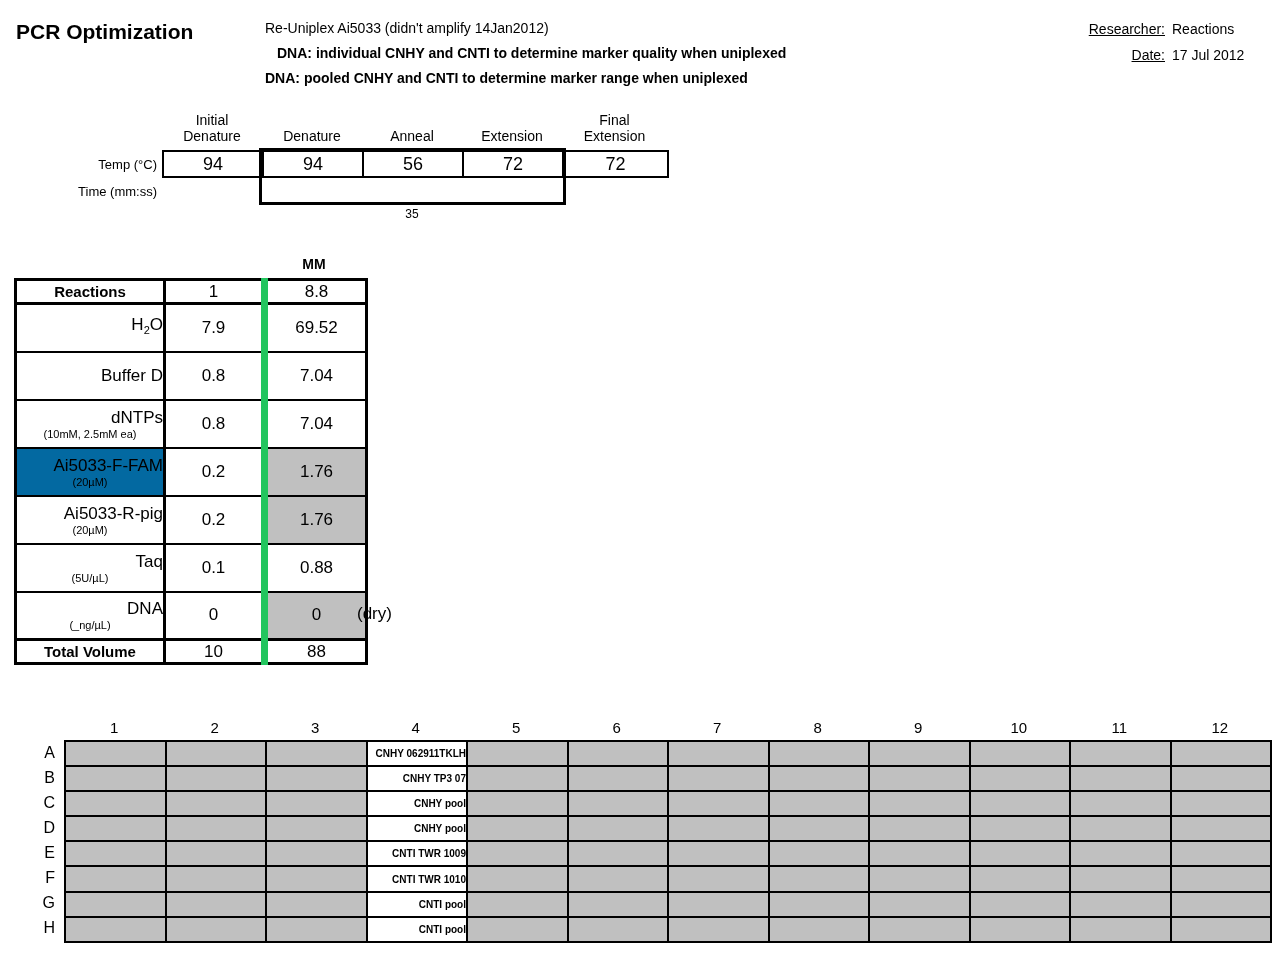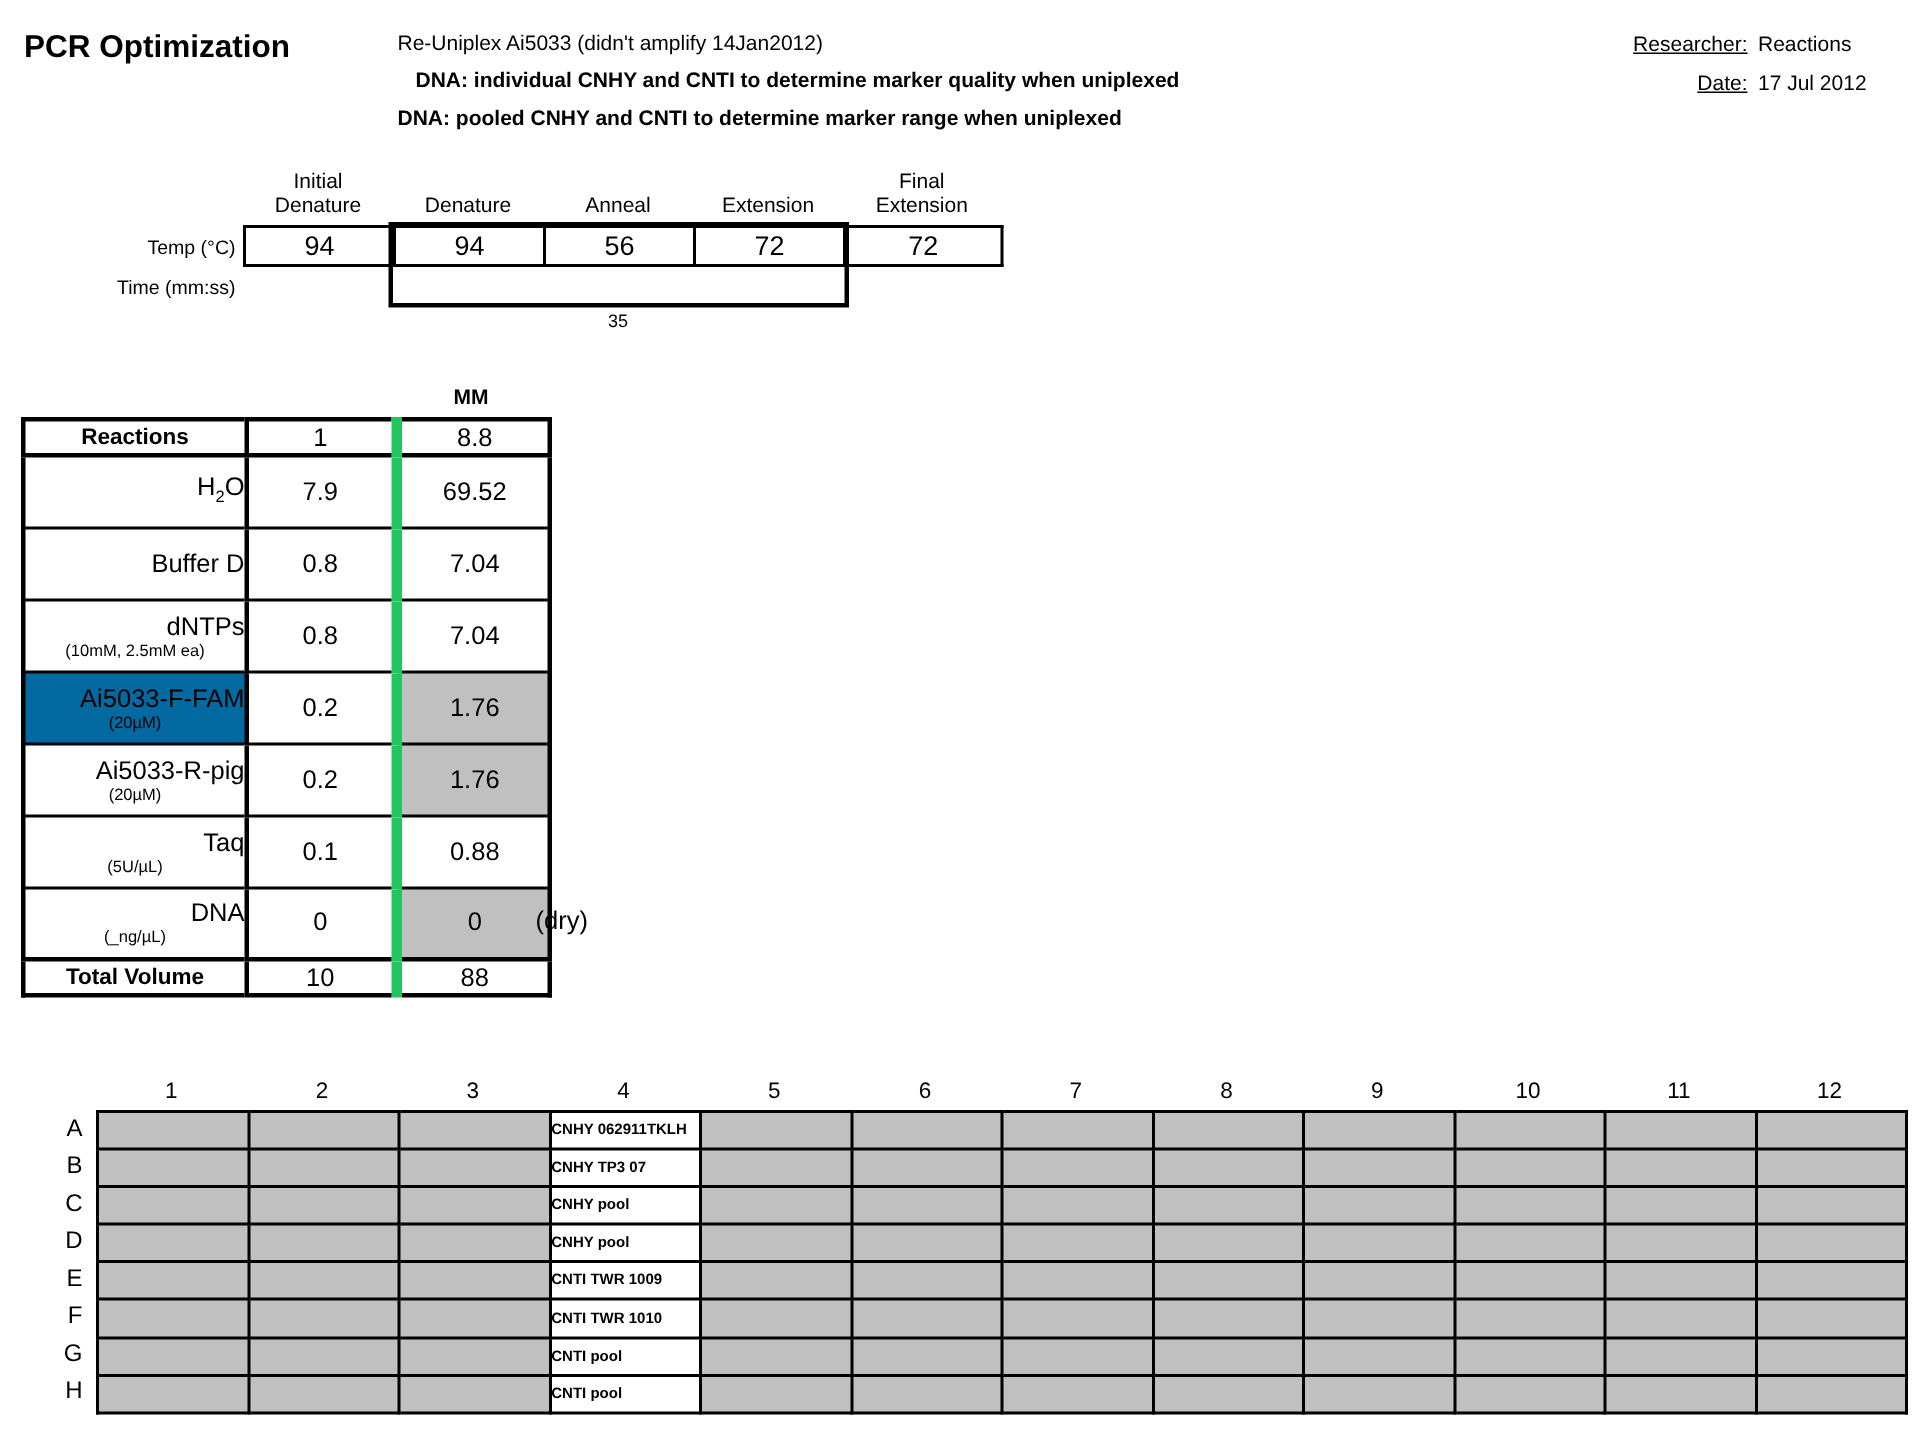--- a/index.html
+++ b/index.html
@@ -46,21 +46,21 @@
 
   
   .plate-colhdrs { left:64px; top:719px; display:flex; }
   .plate-colhdrs .pc-hdr { width:100.5px; text-align:center; font-size:15px; height:21px; }
   .plate-rowlbls { left:30px; top:740px; }
   .plate-rowlbls .pr-lbl { width:30px; height:25.1px; text-align:right; padding-right:5px;
       font-size:16px; display:flex; align-items:center; justify-content:flex-end; }
   .plate-table { left:64px; top:740px; border-collapse:collapse; table-layout:fixed; border:2px solid #000; }
   .plate-table td { border:2px solid #000; width:100.5px; height:25.1px; }
   .well-empty { background:#C0C0C0; }
-  .well-filled { background:#fff; text-align:left; vertical-align:middle;
+  .well-filled { background:#fff; text-align:right; vertical-align:middle;
       font-size:10px; font-weight:bold; white-space:nowrap; }
 </style>
 </head>
 <body>
 
 <div class="abs page-title">PCR Optimization</div>
 <div class="abs sub1">Re-Uniplex Ai5033 (didn't amplify 14Jan2012)</div>
 <div class="abs sub2">DNA: individual CNHY and CNTI to determine marker quality when uniplexed</div>
 <div class="abs sub3">DNA: pooled CNHY and CNTI to determine marker range when uniplexed</div>
 

